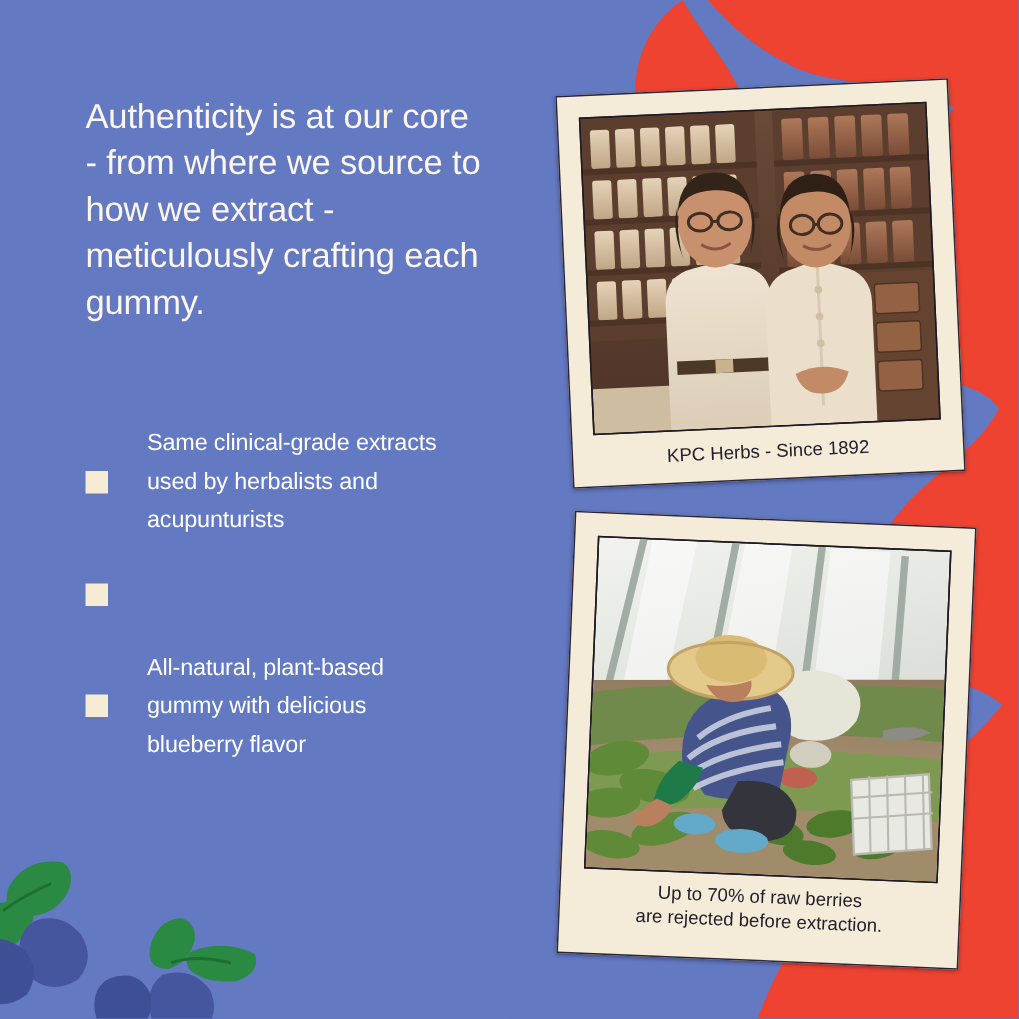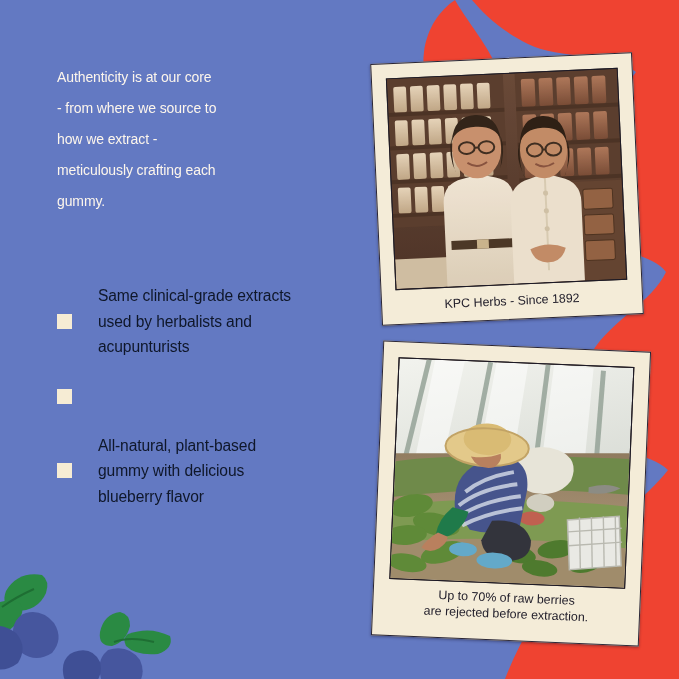--- a/index.html
+++ b/index.html
@@ -13,21 +13,21 @@
   #root{position:absolute;inset:0;overflow:hidden;}
 
   
   .blob-layer{position:absolute;inset:0;pointer-events:none;}
 
   
   .headline{
     position:absolute;
     left:57px;top:62px;width:305px;
     color:#fdf6ec;
-    font-size:14px;
+    font-size:23px;
     line-height:31px;
     font-weight:400;
     letter-spacing:-0.1px;
     white-space:pre-line;
   }
 
   .bullets{
     position:absolute;
     left:57px;top:283px;width:320px;
   }
@@ -37,21 +37,21 @@
     margin-bottom:29px;
   }
   .bullet-row:last-child{margin-bottom:0;}
   .bullet-mark{
     width:15px;height:15px;
     background:#f6ecd4;
     flex:0 0 15px;
     margin-right:26px;
   }
   .bullet-text{
-    color:#0f172a;
+    color:#ffffff;
     font-size:15.6px;
     line-height:25.5px;
     white-space:pre-line;
     letter-spacing:-0.1px;
   }
 
   
   .polaroid{
     position:absolute;
     background:#f4ecd8;

